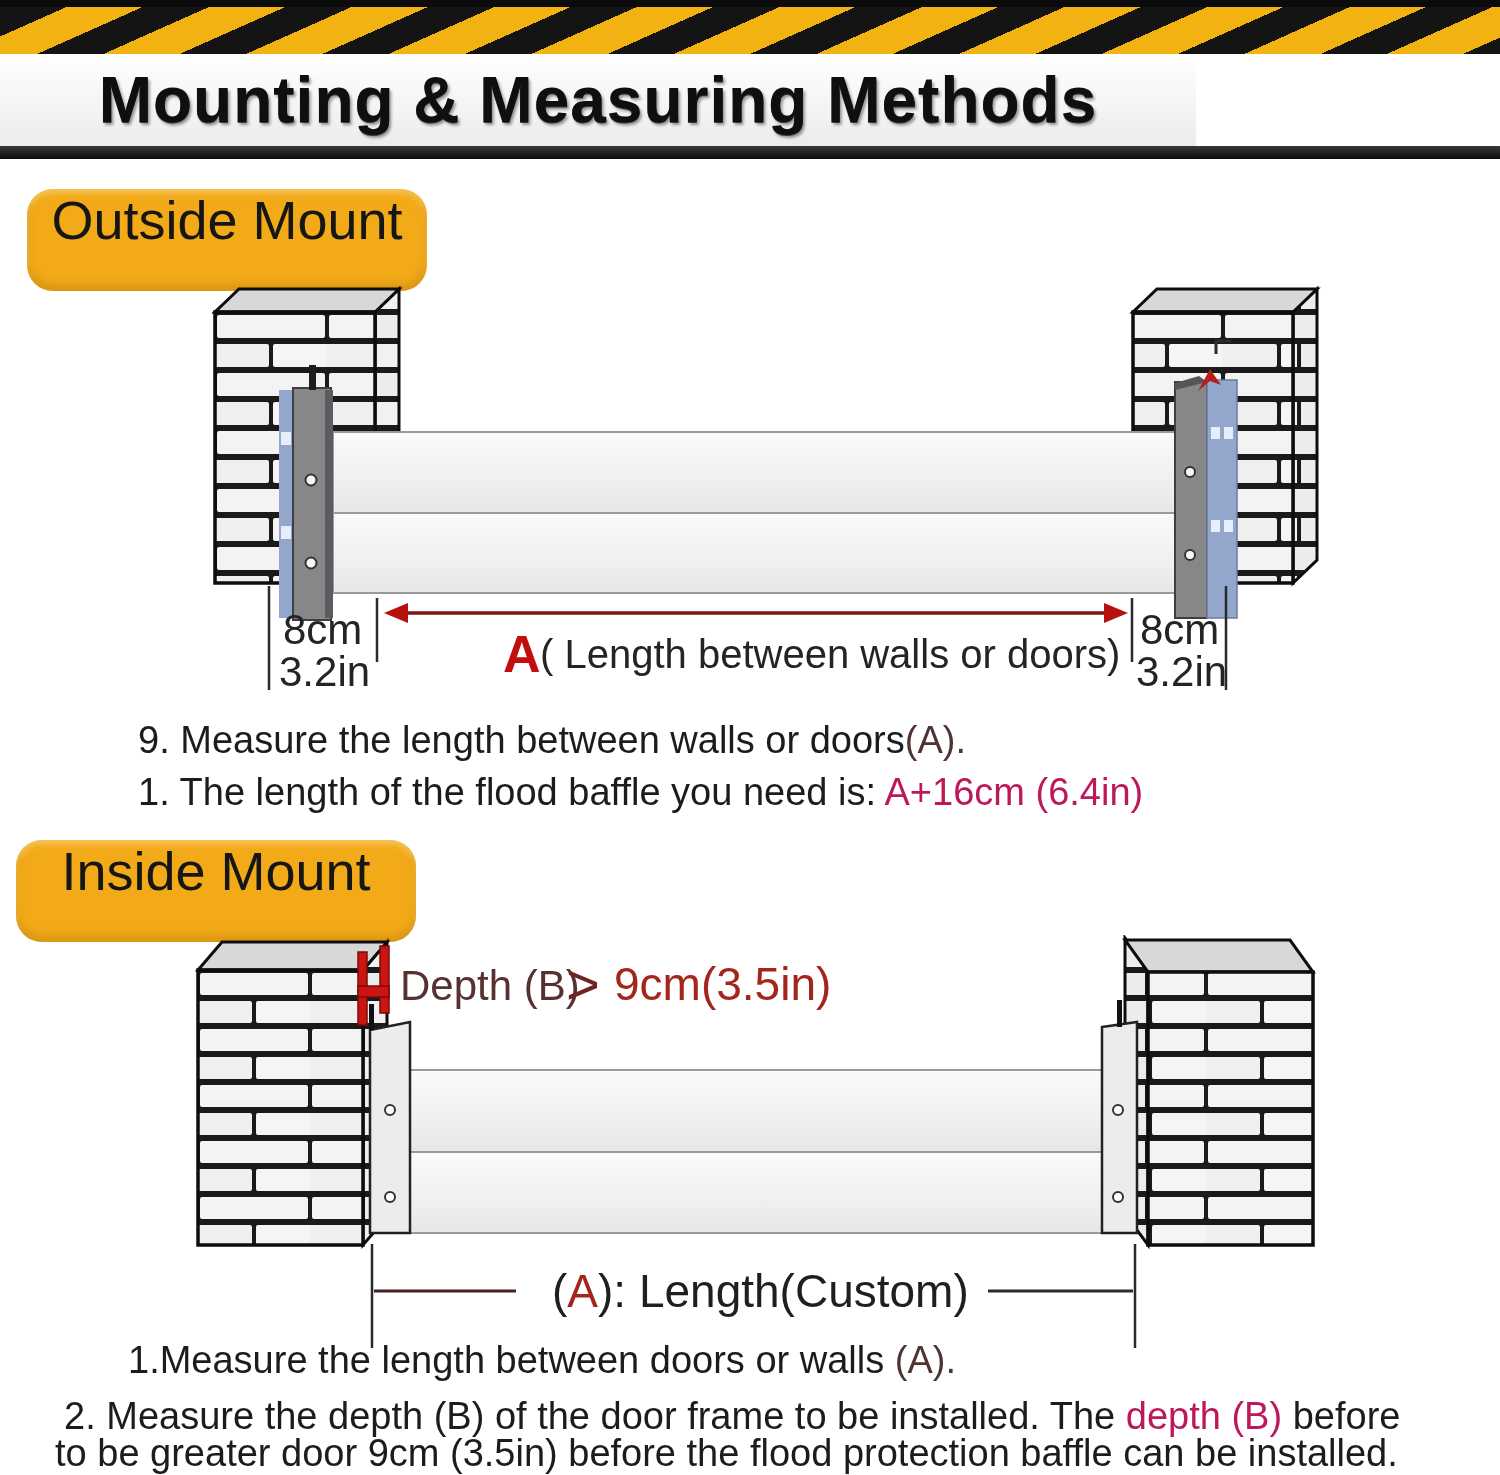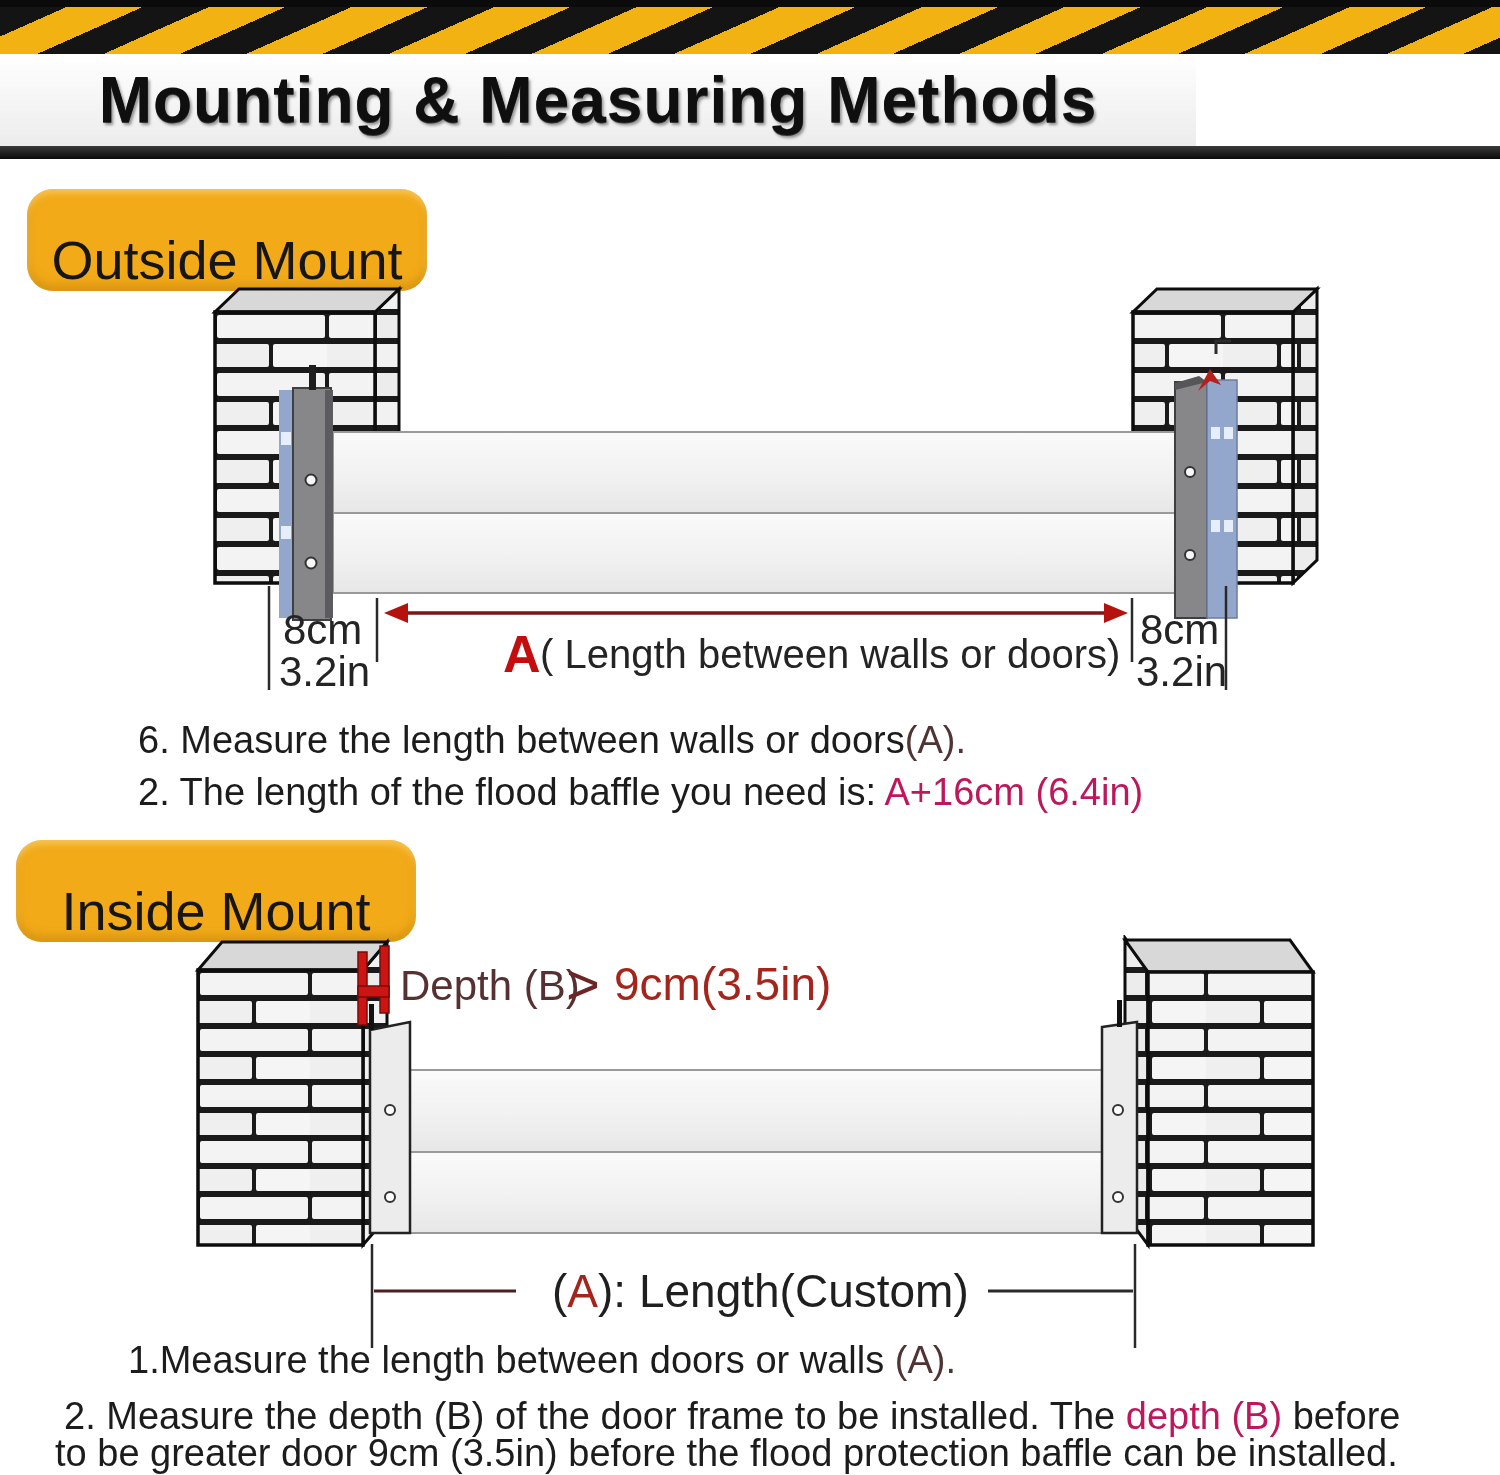--- a/index.html
+++ b/index.html
@@ -14,21 +14,21 @@
   .title-band{left:0;top:54px;width:1196px;height:92px;
         background:linear-gradient(#ffffff,#ececec);
         display:flex;align-items:center;justify-content:center;}
   .title-band h1{margin:0;font-size:64px;font-weight:bold;letter-spacing:1px;color:#0f0f0f;
         text-shadow:2px 3px 3px rgba(0,0,0,.40), 0 1px 0 #555;}
   .band-bottom{left:0;top:146px;width:1500px;height:13px;
         background:linear-gradient(#3a3a3a,#0a0a0a);}
 
   
   .badge{width:400px;height:102px;background:#f2aa18;border-radius:26px;
-        display:flex;align-items:flex-end;justify-content:center;
+        display:flex;align-items:flex-start;justify-content:center;
         font-size:54px;color:#161616;
         box-shadow:inset 0 -6px 10px rgba(150,95,0,.28), inset 0 4px 6px rgba(255,230,160,.5);}
   .badge-outside{left:27px;top:189px;}
   .badge-inside{left:16px;top:840px;}
 
   
   .step{white-space:nowrap;font-size:38px;line-height:1.1;color:#1c1c1c;}
   .acc-dark{color:#503434;}
   .acc-maroon{color:#be185d;}
 
@@ -136,24 +136,24 @@
     <text x="283" y="644" class="dim">8cm</text>
     <text x="279" y="686" class="dim">3.2in</text>
     <text x="1140" y="644" class="dim">8cm</text>
     <text x="1136" y="686" class="dim">3.2in</text>
     <text x="503" y="672" class="bigA">A</text>
     <text x="540" y="668" class="lbl">( Length between walls or doors)</text>
   </g>
 </svg>
 
 <div class="abs step" style="left:138px;top:720px;">
-  <span>6. Measure the length between walls or doors</span><span class="acc-dark">(A).</span>
+  <span>9. Measure the length between walls or doors</span><span class="acc-dark">(A).</span>
 </div>
 <div class="abs step" style="left:138px;top:772px;">
-  <span>2. The length of the flood baffle you need is: </span><span class="acc-maroon">A+16cm (6.4in)</span>
+  <span>1. The length of the flood baffle you need is: </span><span class="acc-maroon">A+16cm (6.4in)</span>
 </div>
 
 <svg class="abs" style="left:0;top:935px;" width="1500" height="420" viewBox="0 935 1500 420">
   <defs>
     <pattern id="bf2" patternUnits="userSpaceOnUse" width="112" height="56" patternTransform="translate(198,970)">
       <rect width="112" height="56" fill="#1a1a1a"></rect>
       <rect x="2" y="3" width="108" height="22" rx="2" fill="#f3f3f3"></rect>
       <rect x="-54" y="31" width="108" height="22" rx="2" fill="#efefef"></rect>
       <rect x="58" y="31" width="108" height="22" rx="2" fill="#f5f5f5"></rect>
     </pattern>

